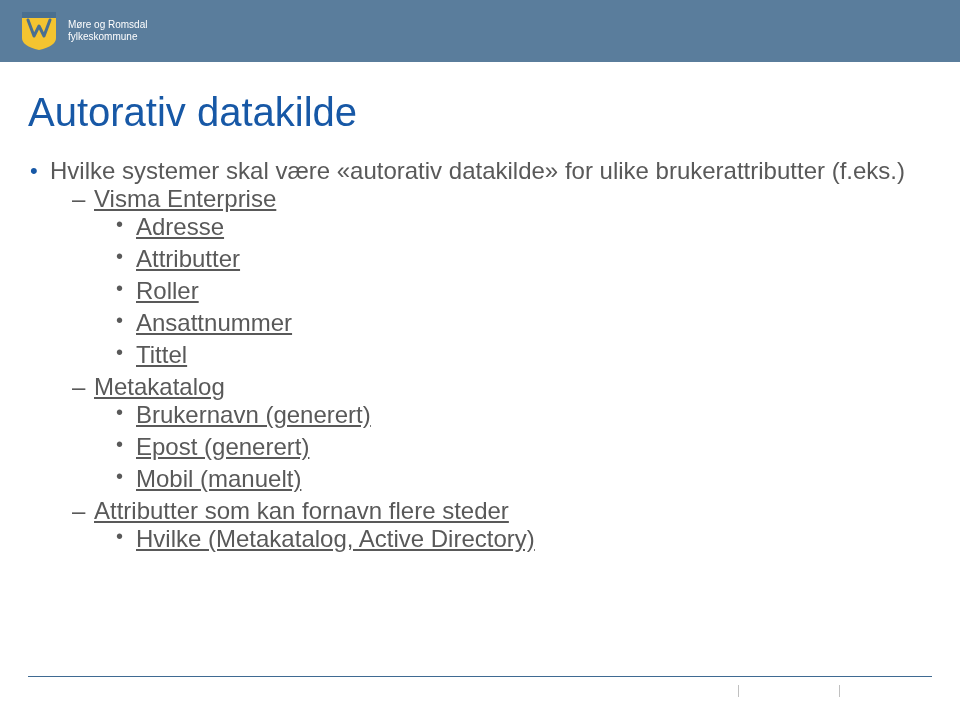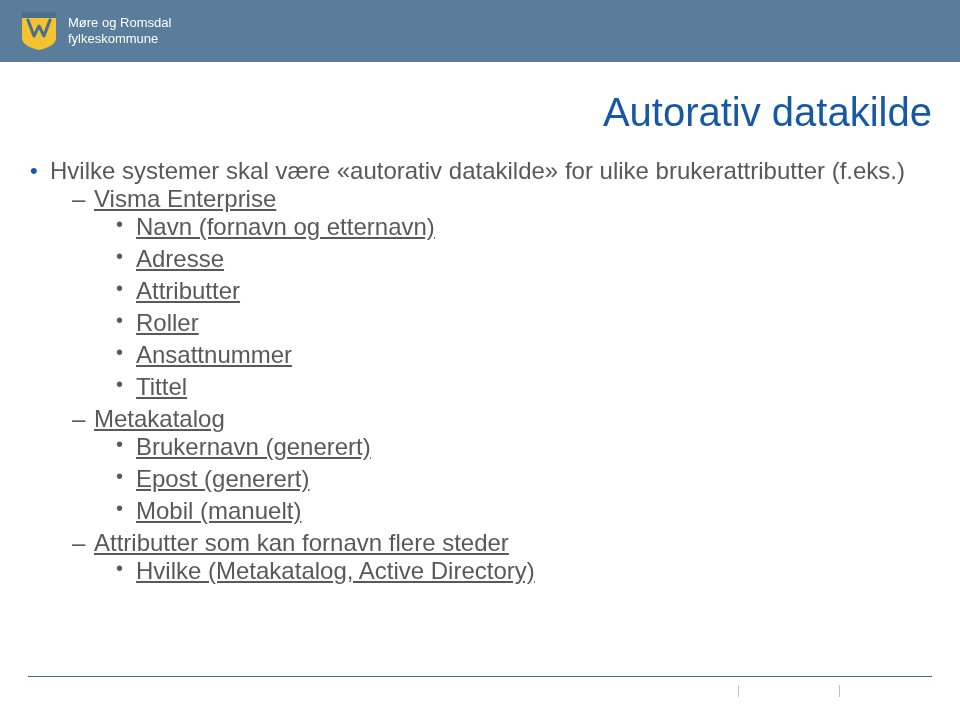--- a/index.html
+++ b/index.html
@@ -21,32 +21,31 @@
     align-items: center;
     padding-left: 22px;
   }
   .logo-wrap {
     display: flex;
     align-items: center;
     gap: 12px;
   }
   .logo-name {
     color: #fff;
-    font-size: 13px;
+    font-size: 10px;
     line-height: 1.25;
   }
   .content {
     padding: 28px 28px 0 28px;
   }
   .page-title {
     color: #1758a6;
     font-size: 40px;
     font-weight: 400;
     margin: 0 0 22px 0;
-    text-align: right;
   }
   ul { margin: 0; padding: 0; list-style: none; }
   .L1 > li {
     position: relative;
     padding-left: 22px;
     font-size: 24px;
     color: #595959;
     margin-bottom: 7px;
   }
   .L1 > li::before {
@@ -130,21 +129,20 @@
 <div class="content">
   <h1 class="page-title">Autorativ datakilde</h1>
 
   <ul class="L1">
     <li>
       <span>Hvilke systemer skal være «autorativ datakilde» for ulike brukerattributter (f.eks.)</span>
       <ul class="L2">
         <li>
           <span>Visma Enterprise</span>
           <ul class="L3">
-            <li>Navn (fornavn og etternavn)</li>
             <li>Adresse</li>
             <li>Attributter</li>
             <li>Roller</li>
             <li>Ansattnummer</li>
             <li>Tittel</li>
           </ul>
         </li>
         <li>
           <span>Metakatalog</span>
           <ul class="L3">

